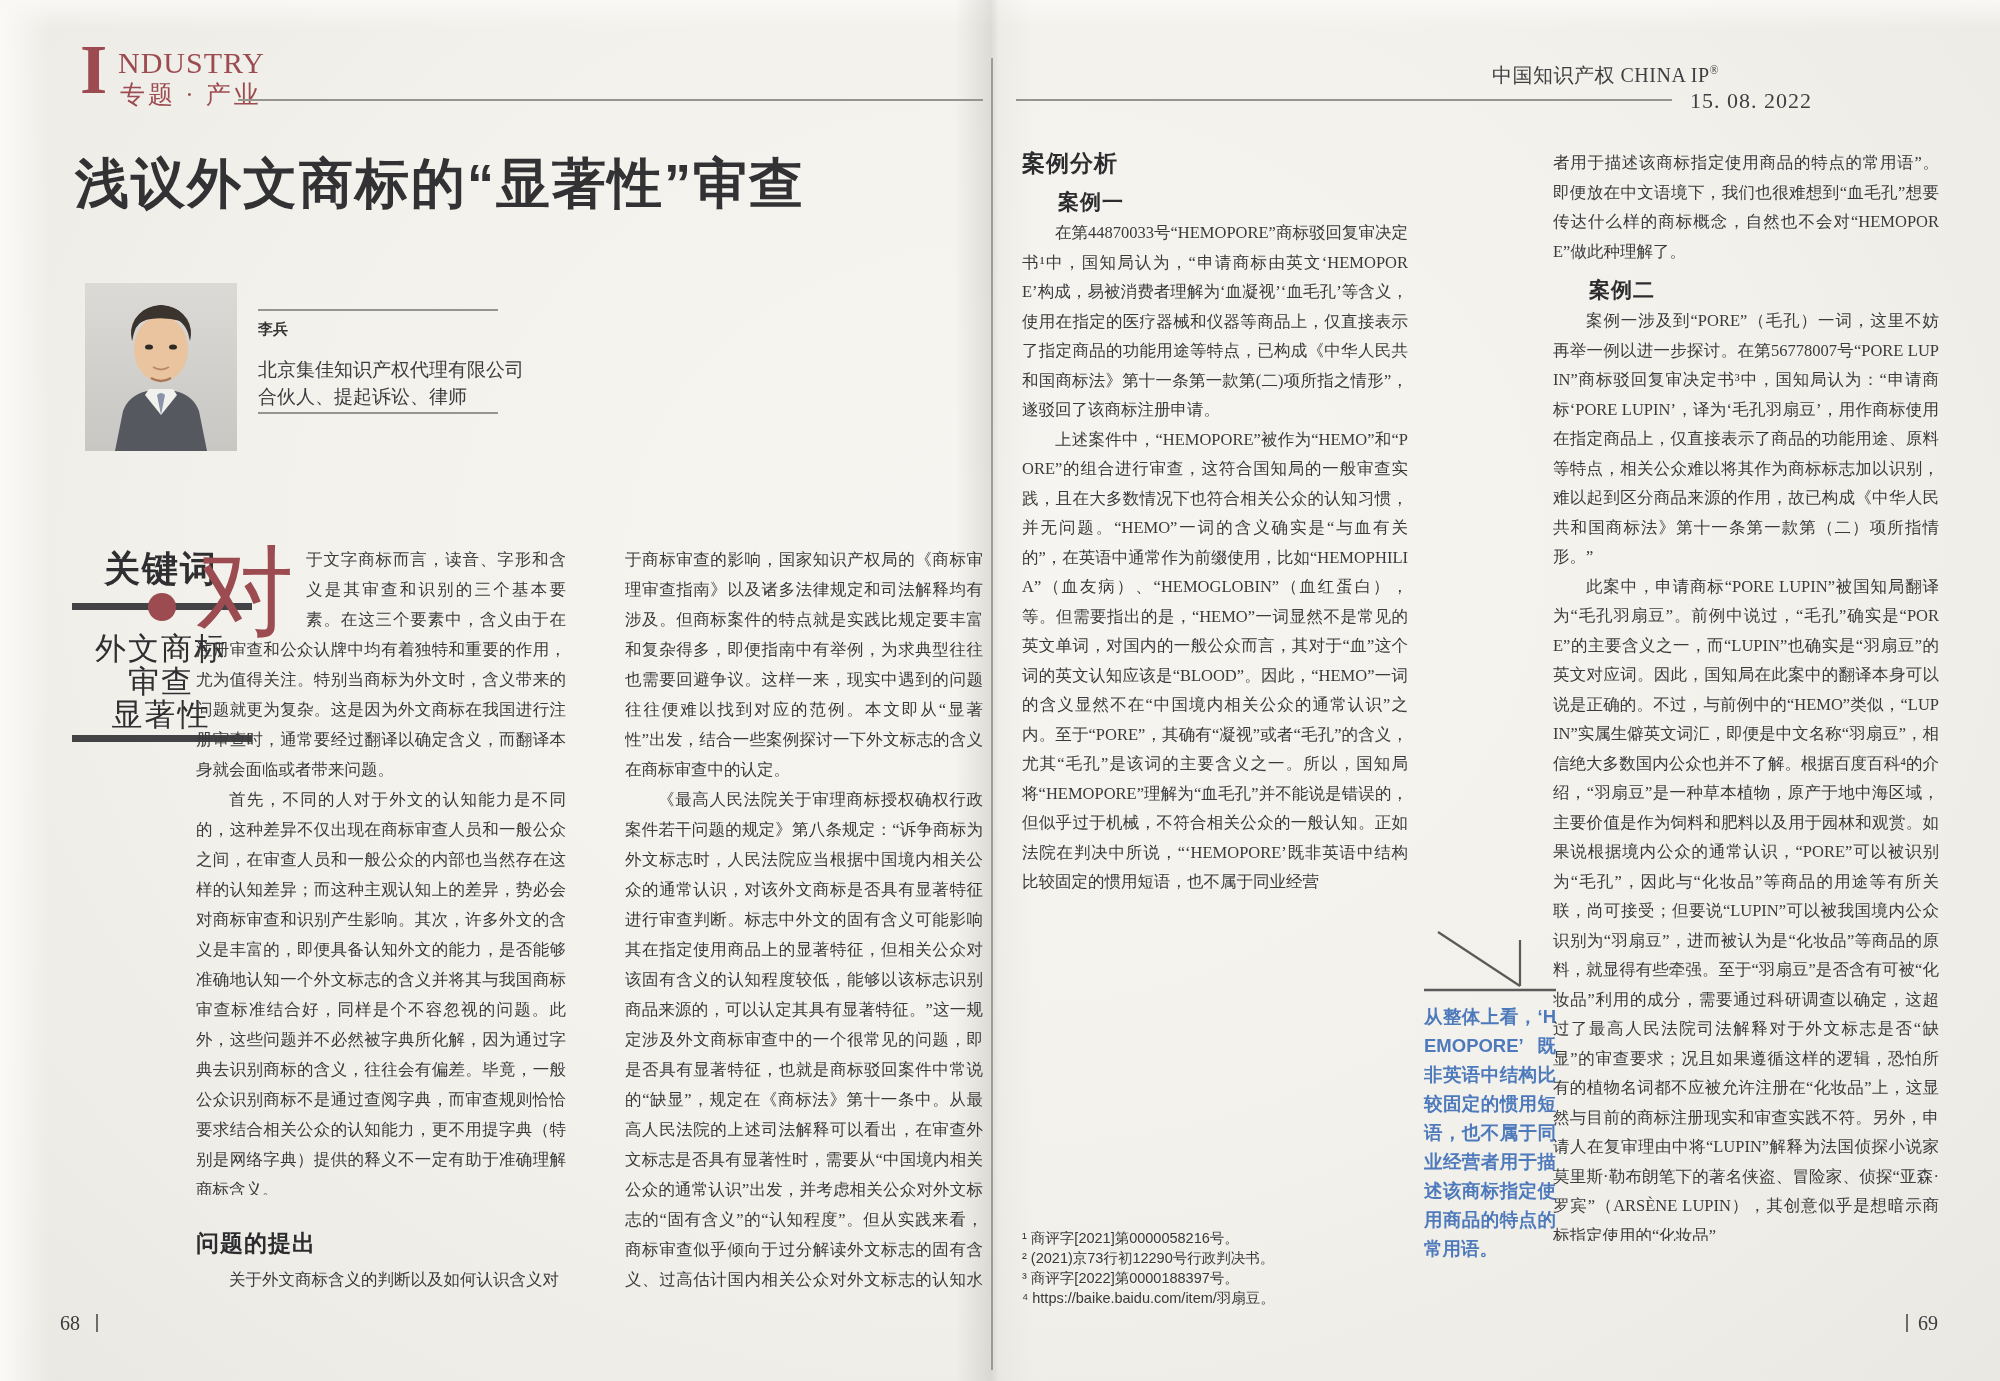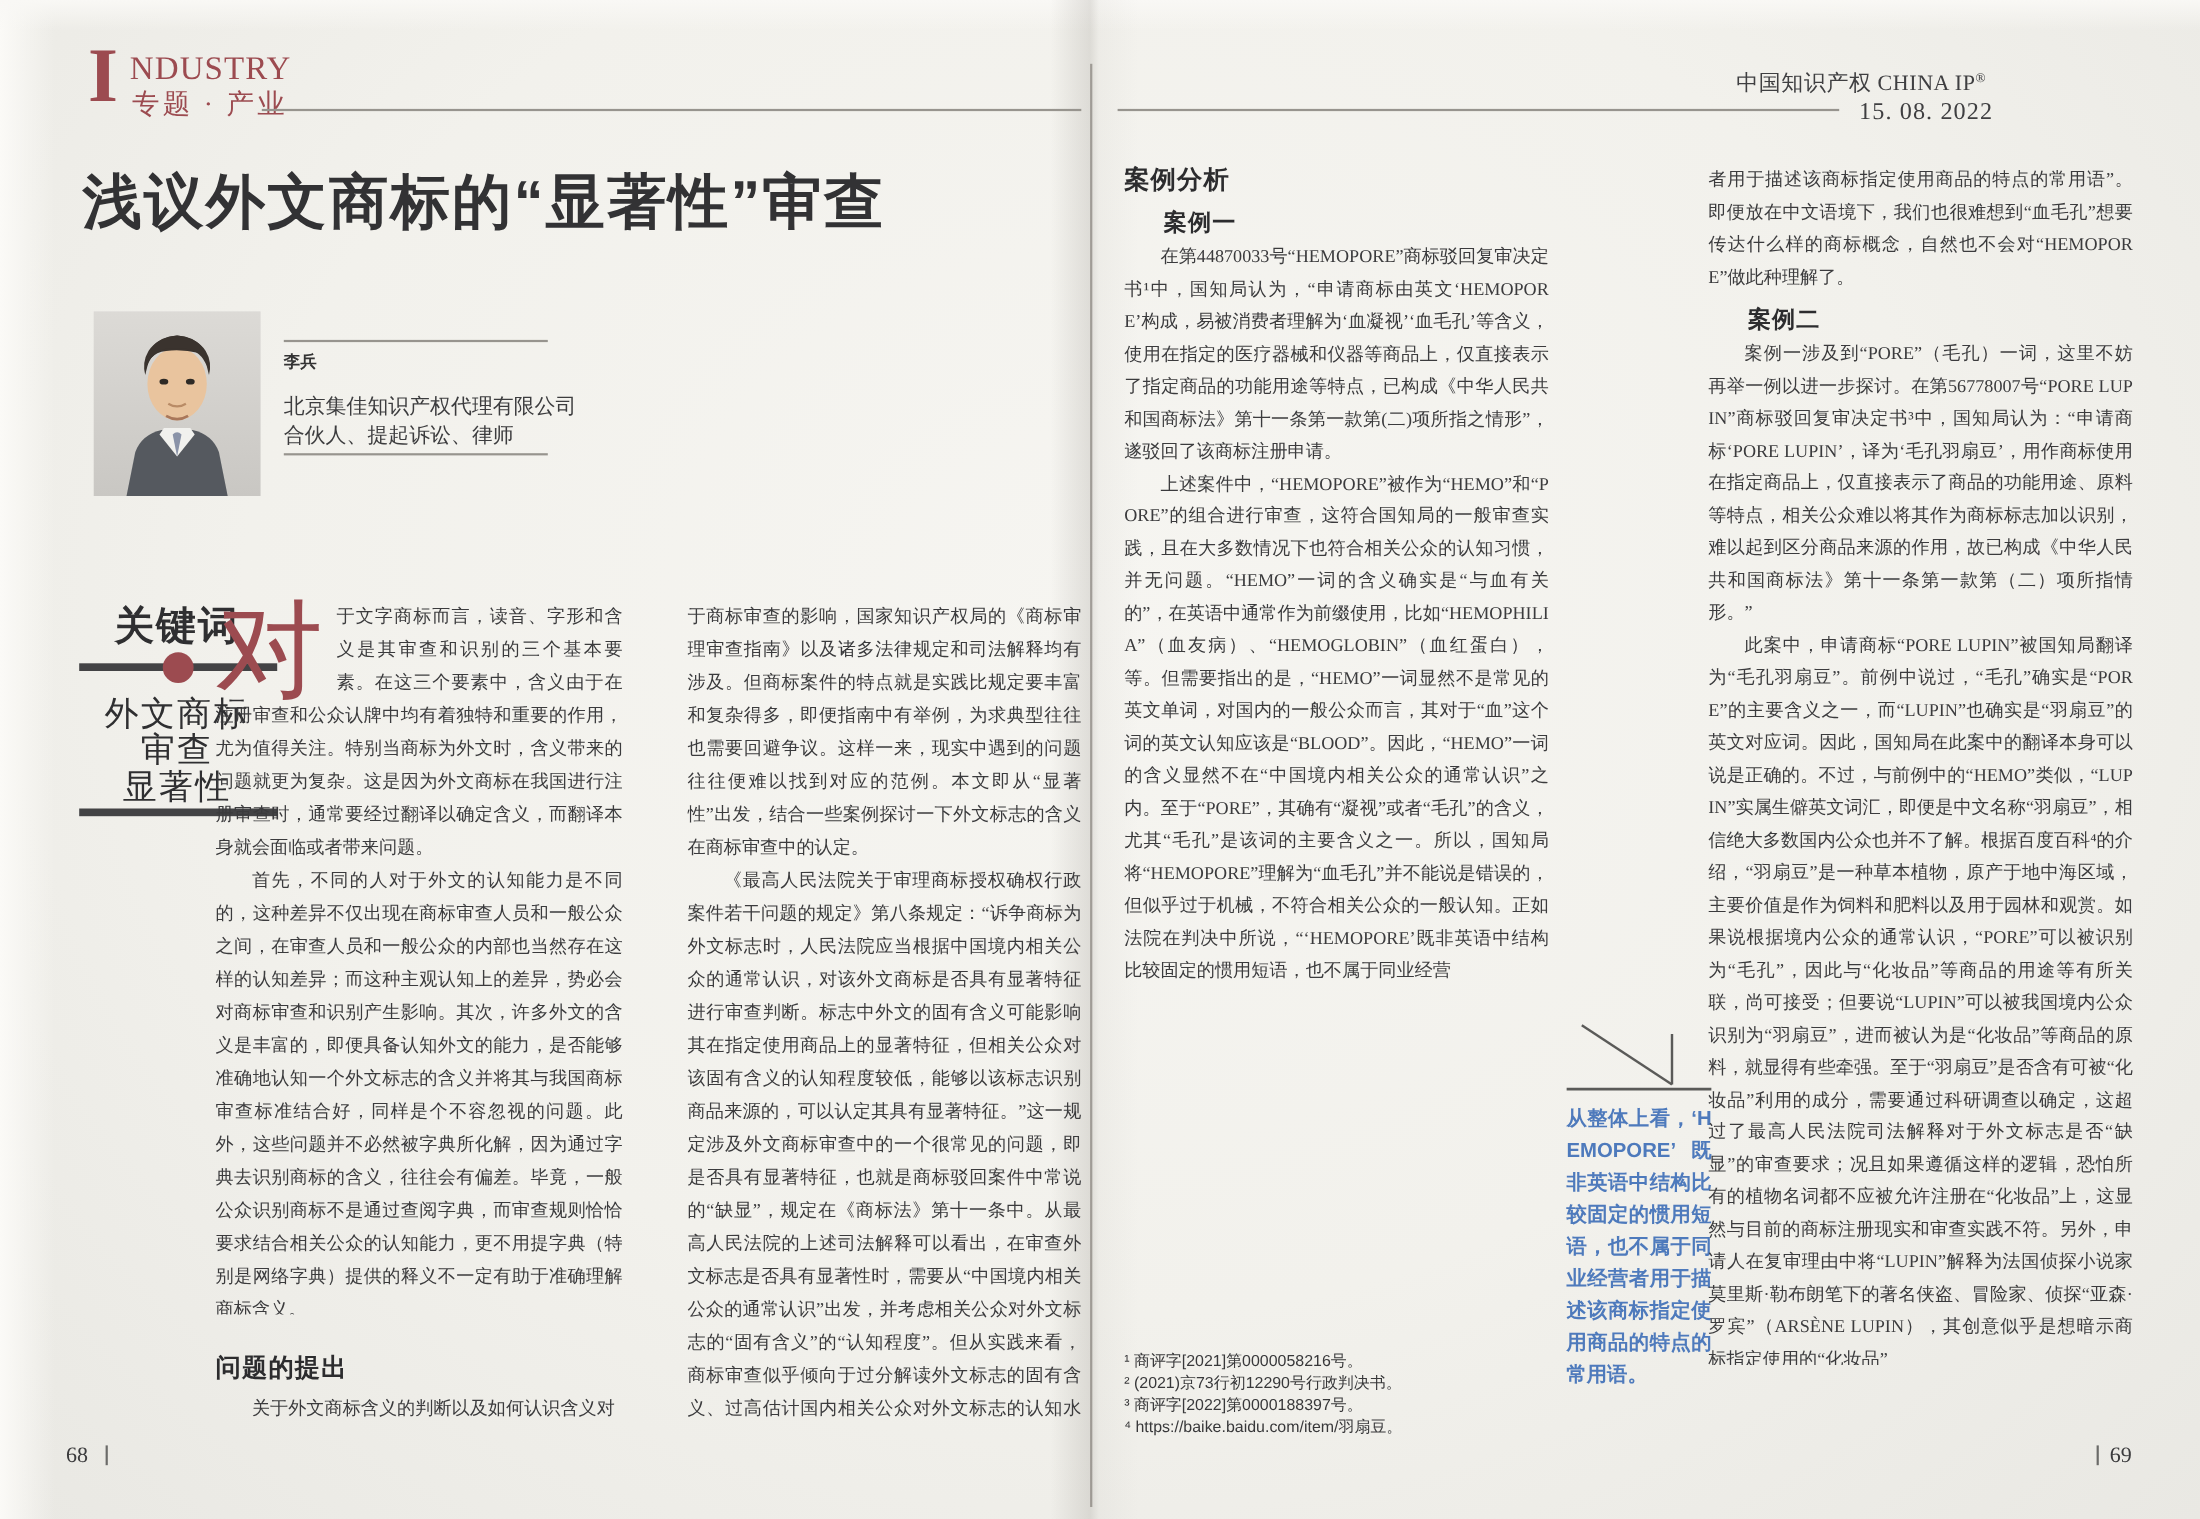--- a/index.html
+++ b/index.html
@@ -71,21 +71,21 @@
   <div class="top-edge"></div>
   <div class="fold-shadow"></div>
   <div class="fold-line"></div>
 
   <div class="abs sec-initial" style="left:80px;top:40px;color:#9c4b50;">I</div>
   <div class="abs sec-en" style="left:118px;top:46px;color:#9c4b50;">NDUSTRY</div>
   <div class="abs sec-zh" style="left:120px;top:78px;color:#9c4b50;">专题 · 产业</div>
   <div class="rule" style="left:238px;top:99px;width:745px;"></div>
 
   <div class="rule" style="left:1016px;top:99px;width:656px;"></div>
-  <div class="abs mag-name" style="left:1532px;top:62px;width:320px;text-align:center;">
+  <div class="abs mag-name" style="left:1492px;top:62px;width:320px;text-align:left;">
     <span>中国知识产权 CHINA IP</span><sup style="font-size:12px;">®</sup>
   </div>
   <div class="abs mag-date" style="left:1492px;top:88px;width:320px;text-align:right;">15. 08. 2022</div>
 
   <div class="abs title" style="left:75px;top:148px;width:960px;">浅议外文商标的“显著性”审查</div>
 
   <div class="abs" style="left:85px;top:283px;width:152px;height:168px;">
     <svg width="152" height="168" viewBox="0 0 152 168">
       <rect width="152" height="168" fill="#e7e5e2"></rect>
       <rect width="152" height="168" fill="url(#g1)"></rect>

